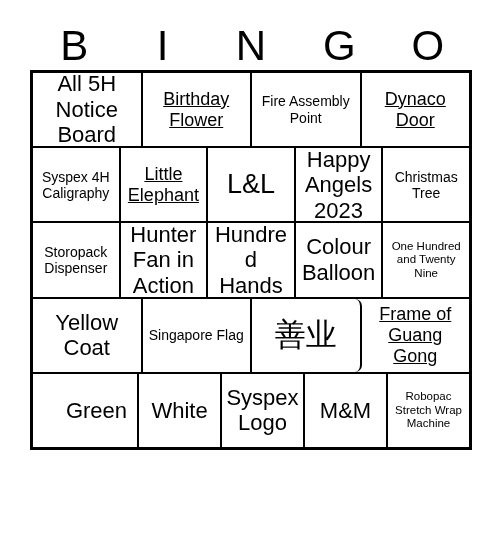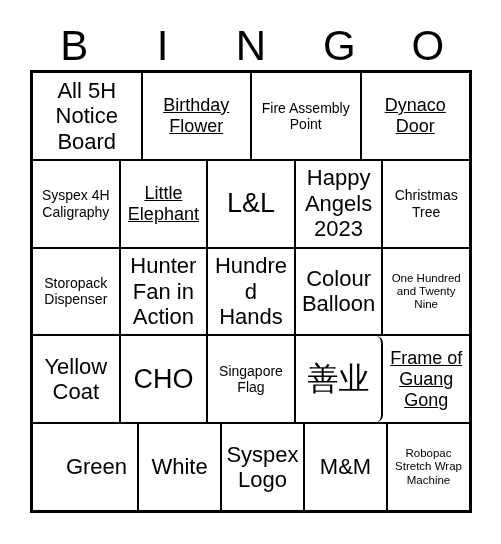--- a/index.html
+++ b/index.html
@@ -40,21 +40,21 @@
     letter-spacing: 0px;
     color: #000000;
     font-family: "Liberation Sans", sans-serif;
   }
   
   #bingo-grid {
     position: absolute;
     left: 30px;
     top: 70px;
     width: 442px;
-    height: 443px;
+    height: 380px;
     box-sizing: border-box;
     border: 3px solid #000000;
     display: flex;
     flex-direction: column;
     background: #ffffff;
   }
   .grid-row {
     display: flex;
     flex: 1 1 0;
     min-height: 0;
@@ -123,21 +123,20 @@
     <div class="grid-row">
       <div class="grid-cell fs-sm">Storopack Dispenser</div>
       <div class="grid-cell fs-lg">Hunter Fan in Action</div>
       <div class="grid-cell fs-lg">Hundred Hands</div>
       <div class="grid-cell fs-lg">Colour Balloon</div>
       <div class="grid-cell fs-xs">One Hundred and Twenty Nine</div>
     </div>
 
     <div class="grid-row">
       <div class="grid-cell fs-lg">Yellow Coat</div>
-      <div class="grid-cell fs-xl">CHO</div>
       <div class="grid-cell fs-sm">Singapore Flag</div>
       <div class="grid-cell fs-cjk">善业</div>
       <div class="grid-cell fs-md">Frame of Guang Gong</div>
     </div>
 
     <div class="grid-row">
       <div class="grid-cell fs-lg">Green</div>
       <div class="grid-cell fs-lg">White</div>
       <div class="grid-cell fs-lg">Syspex Logo</div>
       <div class="grid-cell fs-lg">M&amp;M</div>

